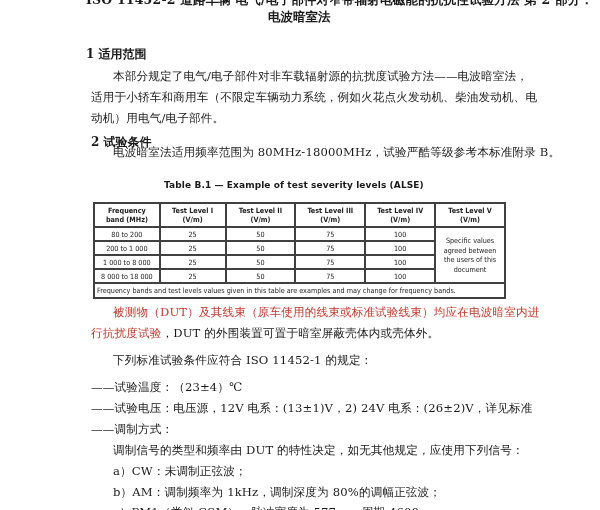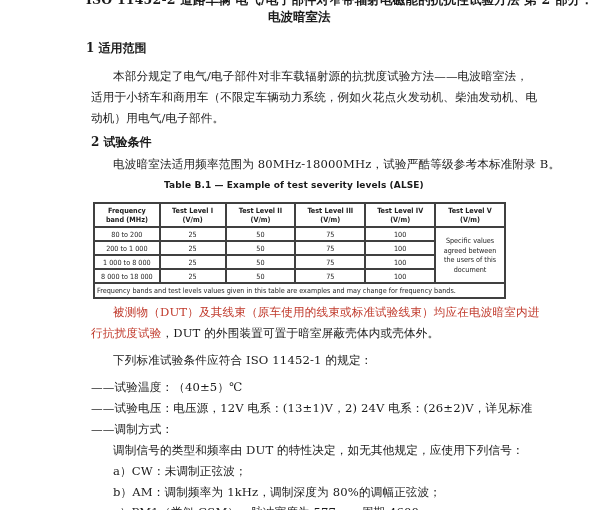--- a/index.html
+++ b/index.html
@@ -29,27 +29,27 @@
   table.sev td.lv5 { line-height:9.5px; }
   table.sev td.foot { text-align:left; height:13px; border-top:1.5px solid #444; }
 </style>
 </head>
 <body>
 
 <div>
   <div class="abs title1">ISO 11452-2 道路车辆 电气/电子部件对窄带辐射电磁能的抗扰性试验方法 第 2 部分：</div>
   <div class="abs title2">电波暗室法</div>
 
-  <div class="abs h" style="left:86px; top:40px;">1  适用范围</div>
+  <div class="abs h" style="left:86px; top:46px;">1  适用范围</div>
   <div class="abs p" style="left:113px; top:69px;">本部分规定了电气/电子部件对非车载辐射源的抗扰度试验方法——电波暗室法，</div>
   <div class="abs p" style="left:91px; top:90px;">适用于小轿车和商用车（不限定车辆动力系统，例如火花点火发动机、柴油发动机、电</div>
   <div class="abs p" style="left:91px; top:111px;">动机）用电气/电子部件。</div>
 
   <div class="abs h" style="left:91px; top:134px;">2  试验条件</div>
-  <div class="abs p" style="left:113px; top:157px;text-align:right;">电波暗室法适用频率范围为 80MHz-18000MHz，试验严酷等级参考本标准附录 B。</div>
+  <div class="abs p" style="left:113px; top:145px;text-align:right;">电波暗室法适用频率范围为 80MHz-18000MHz，试验严酷等级参考本标准附录 B。</div>
 
   <div class="abs caption">Table B.1 — Example of test severity levels (ALSE)</div>
 
   <table class="sev">
     <thead>
       <tr>
         <th style="width:16%"><span>Frequency</span><br><span>band (MHz)</span></th>
         <th style="width:16%"><span>Test Level I</span><br><span>(V/m)</span></th>
         <th style="width:17%"><span>Test Level II</span><br><span>(V/m)</span></th>
         <th style="width:17%"><span>Test Level III</span><br><span>(V/m)</span></th>
@@ -95,20 +95,20 @@
       <tr>
         <td colspan="6" class="foot">Frequency bands and test levels values given in this table are examples and may change for frequency bands.</td>
       </tr>
     </tbody>
   </table>
 
   <div class="abs p red" style="left:113px; top:305px;">被测物（DUT）及其线束（原车使用的线束或标准试验线束）均应在电波暗室内进</div>
   <div class="abs p" style="left:91px; top:326px;"><span class="red">行抗扰度试验</span><span>，DUT 的外围装置可置于暗室屏蔽壳体内或壳体外。</span></div>
 
   <div class="abs p" style="left:113px; top:353px;">下列标准试验条件应符合 ISO 11452-1 的规定：</div>
-  <div class="abs p" style="left:91px; top:380px;">——试验温度：（40±5）℃</div>
+  <div class="abs p" style="left:91px; top:380px;">——试验温度：（23±4）℃</div>
   <div class="abs p" style="left:91px; top:401px;">——试验电压：电压源，12V 电系：(13±1)V，2) 24V 电系：(26±2)V，详见标准</div>
   <div class="abs p" style="left:91px; top:422px;">——调制方式：</div>
   <div class="abs p" style="left:113px; top:443px;">调制信号的类型和频率由 DUT 的特性决定，如无其他规定，应使用下列信号：</div>
   <div class="abs p" style="left:113px; top:464px;">a）CW：未调制正弦波；</div>
   <div class="abs p" style="left:113px; top:485px;">b）AM：调制频率为 1kHz，调制深度为 80%的调幅正弦波；</div>
   <div class="abs p" style="left:113px; top:505px;">c）PM1（类似 GSM）：脉冲宽度为 577μs，周期 4600μs；</div>
 </div>
 
 </body></html>

